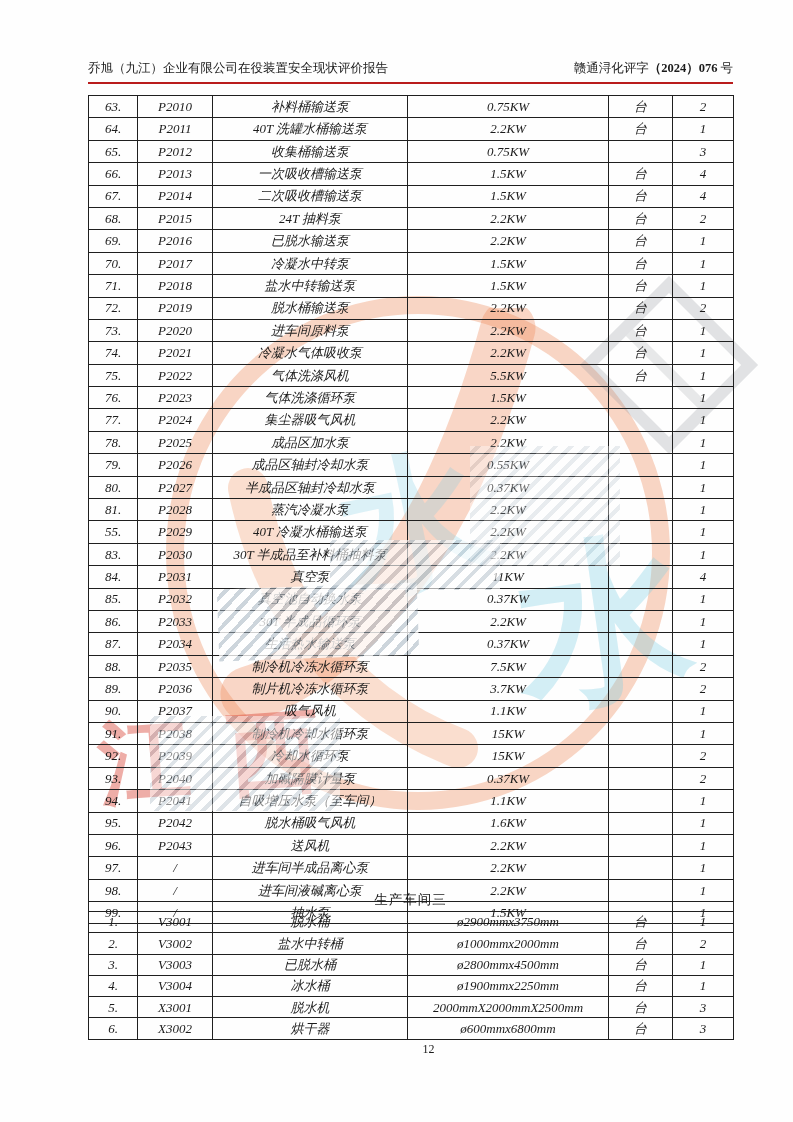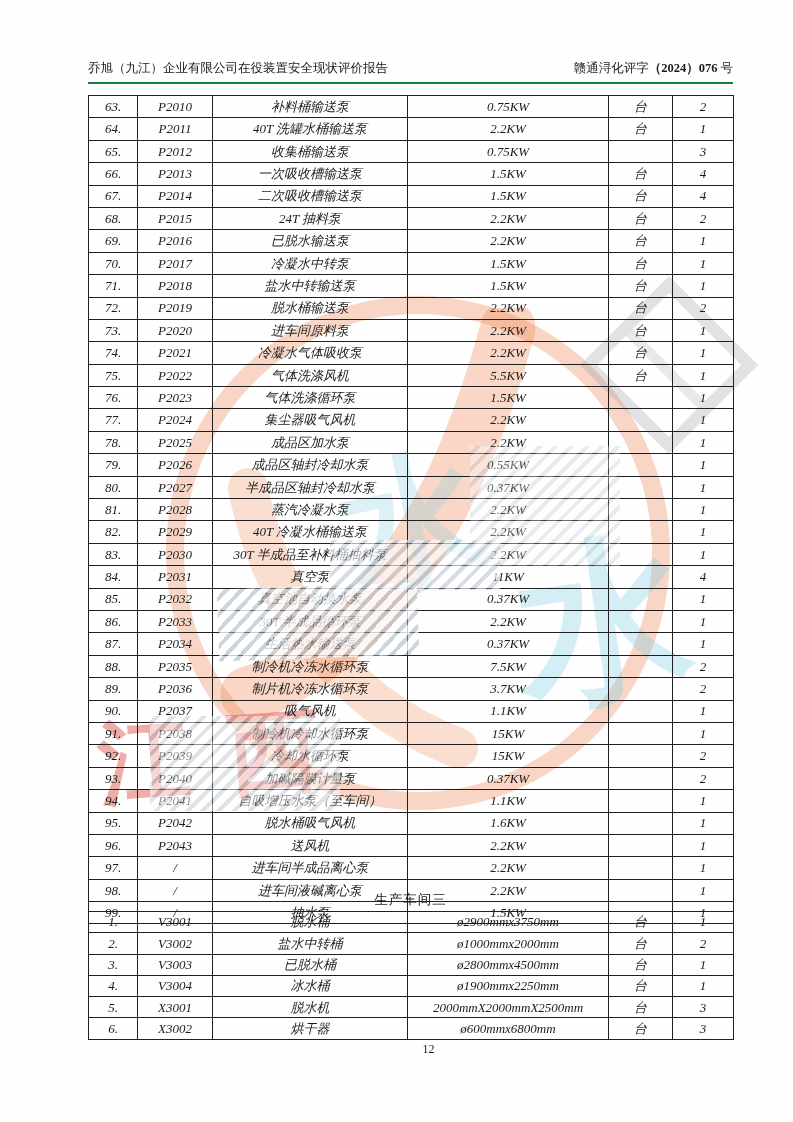--- a/index.html
+++ b/index.html
@@ -7,21 +7,21 @@
     width:793px;height:1122px;background:#ffffff;
     font-family:"Liberation Serif","DejaVu Serif",serif;
     color:#1b1b1b;
   }
   .page{position:relative;width:793px;height:1122px;overflow:hidden;background:#fefefe;}
 
   
   .header{
     position:absolute;left:88px;top:60px;width:645px;
     display:flex;justify-content:space-between;align-items:flex-end;
-    font-size:12.5px;border-bottom:2px solid #15803d;padding-bottom:5px;
+    font-size:12.5px;border-bottom:2px solid #b91c1c;padding-bottom:5px;
     white-space:nowrap;
   }
   .doc-bold{font-weight:bold;}
 
   
   table.sheet{
     position:absolute;left:88px;width:645px;
     border-collapse:collapse;table-layout:fixed;
     font-size:13px;
     font-style:italic;
@@ -261,21 +261,21 @@
           </tr>
           <tr>
             <td>81.</td>
             <td>P2028</td>
             <td>蒸汽冷凝水泵</td>
             <td>2.2KW</td>
             <td></td>
             <td>1</td>
           </tr>
           <tr>
-            <td>82.</td>
+            <td>55.</td>
             <td>P2029</td>
             <td>40T 冷凝水桶输送泵</td>
             <td>2.2KW</td>
             <td></td>
             <td>1</td>
           </tr>
           <tr>
             <td>83.</td>
             <td>P2030</td>
             <td>30T 半成品至补料桶抽料泵</td>

